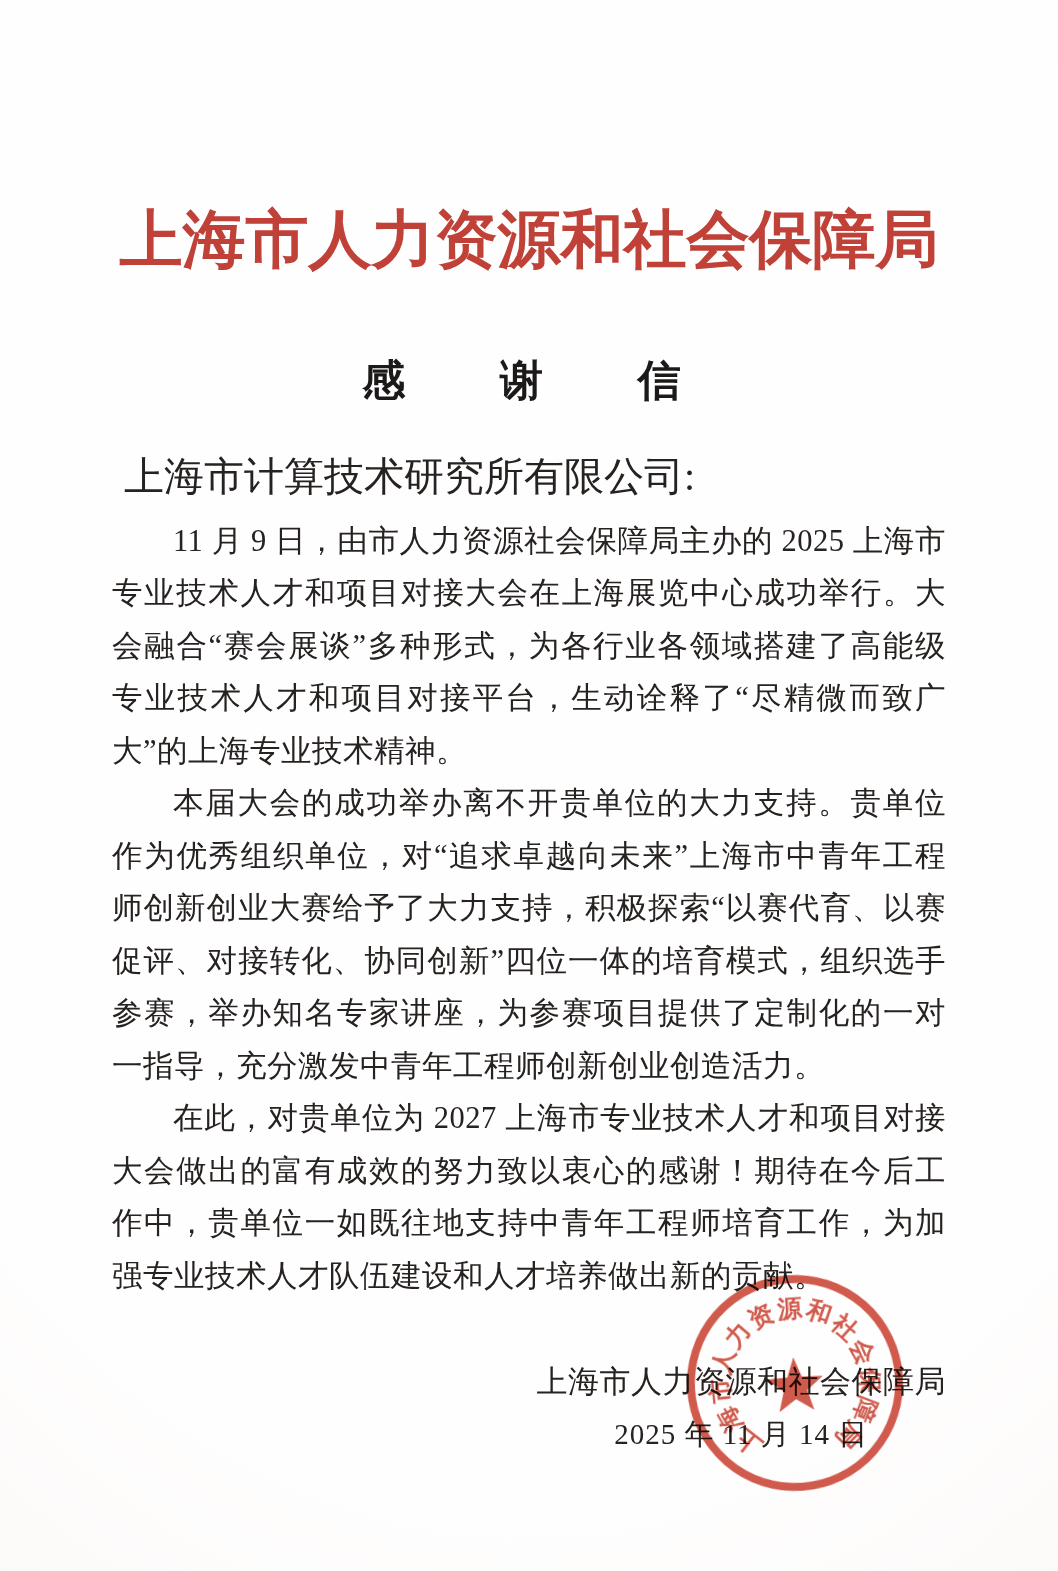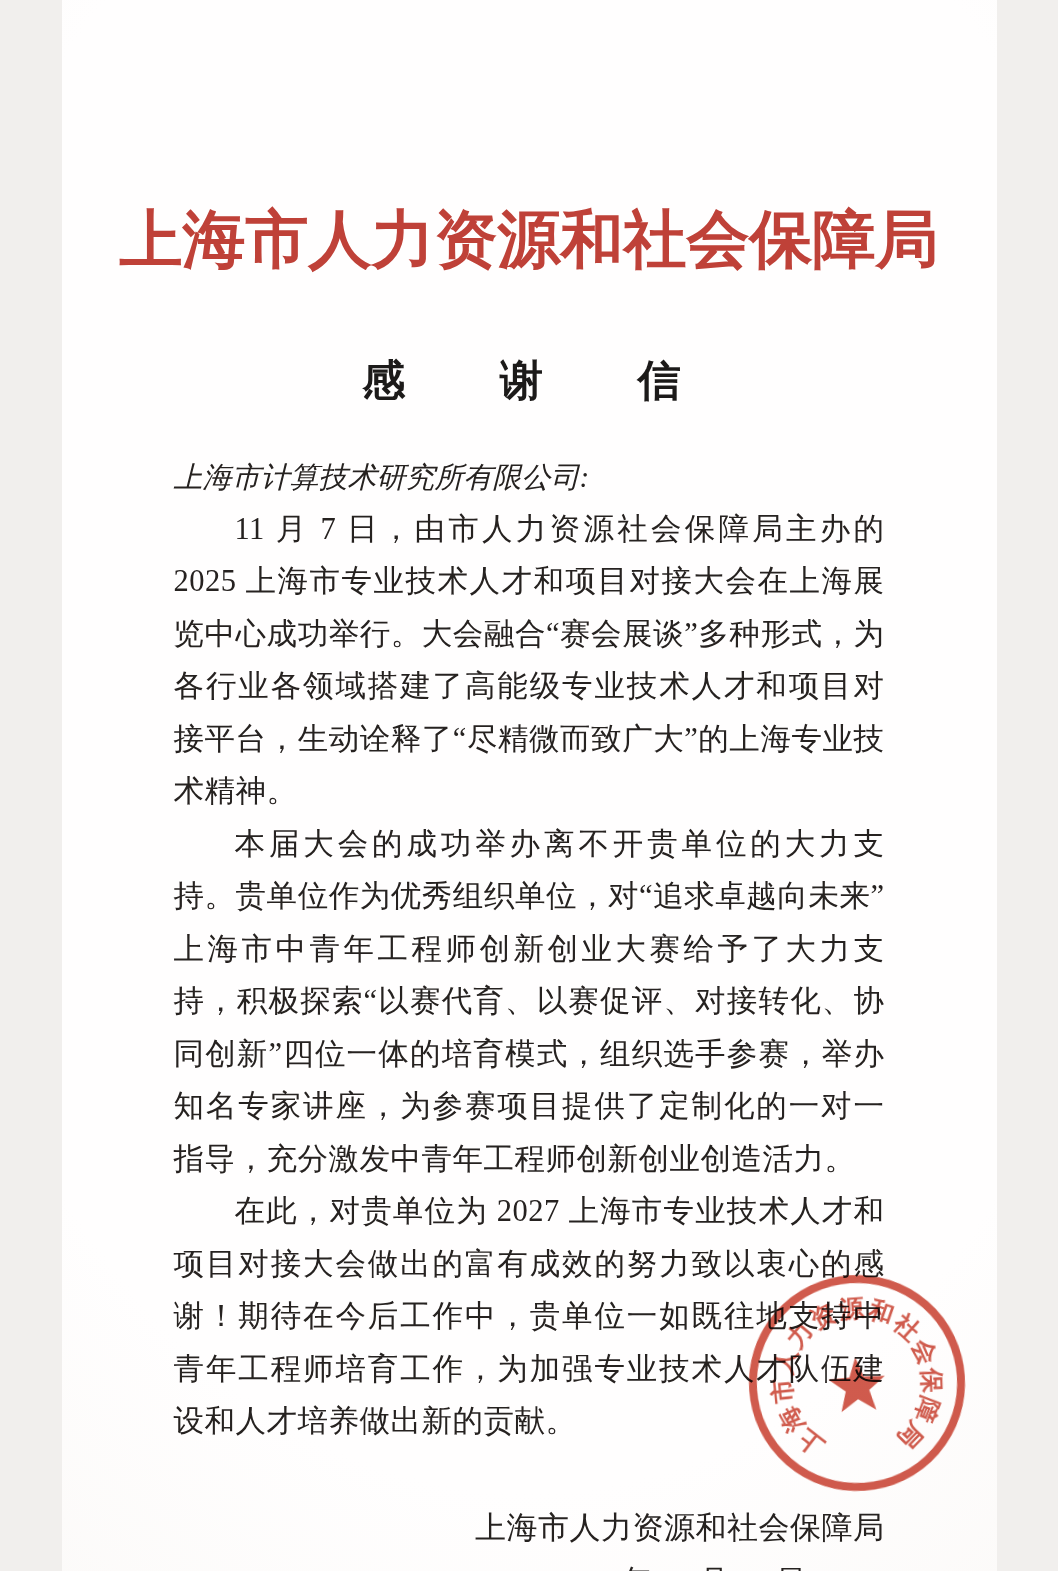--- a/index.html
+++ b/index.html
@@ -3,21 +3,21 @@
 <meta charset="utf-8">
 <style>
   html,body{margin:0;padding:0;}
   body{
     width:1058px;height:1571px;
     background:#f1efed;
     font-family:"Liberation Serif","DejaVu Serif",serif;
   }
   .page{
     position:relative;
-    width:935px;height:1571px;
+    width:1058px;height:1571px;
     margin:0 auto;
     background:radial-gradient(ellipse 120% 100% at 50% 40%, #fffefe 55%, #faf8f6 85%, #f3f1ee 100%);
     overflow:hidden;
     color:var(--body-black,#262220);
   }
   .org-title{
     margin:0;
     padding-top:206px;
     text-align:center;
     font-size:63px;
@@ -36,24 +36,23 @@
     letter-spacing:42px;
     padding-left:27px; 
     color:#1c1a19;
     line-height:1.1;
   }
   .letter-body{
     padding:0 112px;
     margin-top:46px;
   }
   .recipient{
-    margin:0;
-    font-size:29px;
+    margin:12px;
+    font-size:40px;
     line-height:52px;
-    font-style:italic;
   }
   .para{
     margin:0;
     font-size:30.5px;
     line-height:52.5px;
     text-align:justify;
     text-indent:2em;
     letter-spacing:0.5px;
   }
   .para b{font-weight:normal;}
@@ -104,21 +103,21 @@
 
 <div class="page">
 
   <h1 class="org-title">上海市人力资源和社会保障局</h1>
 
   <h2 class="letter-title">感 谢 信</h2>
 
   <div class="letter-body">
     <p class="recipient">上海市计算技术研究所有限公司:</p>
 
-    <p class="para">11 月 7 日，由市人力资源社会保障局主办的 2025 上海市专业技术人才和项目对接大会在上海展览中心成功举行。大会融合“赛会展谈”多种形式，为各行业各领域搭建了高能级专业技术人才和项目对接平台，生动诠释了“尽精微而致广大”的上海专业技术精神。</p>
+    <p class="para">11 月 9 日，由市人力资源社会保障局主办的 2025 上海市专业技术人才和项目对接大会在上海展览中心成功举行。大会融合“赛会展谈”多种形式，为各行业各领域搭建了高能级专业技术人才和项目对接平台，生动诠释了“尽精微而致广大”的上海专业技术精神。</p>
 
     <p class="para"><span>本届大会的成功举办离不开贵单位的大力支持。贵单位作为优秀组织单位，对“追求卓越向未来”上海市中青年工程师创新创业大赛给予了大力支持，积极探索“以赛代育、以赛促评、对接转化、协同创新”四位一体的培育模式，组织选手参赛，举办知名专家讲座，为参赛项目提供了定制化的一对一指导，</span><b>充分激</b><span>发中青年工程师创新创业创造活力。</span></p>
 
     <p class="para">在此，对贵单位为 2027 上海市专业技术人才和项目对接大会做出的富有成效的努力致以衷心的感谢！期待在今后工作中，贵单位一如既往地支持中青年工程师培育工作，为加强专业技术人才队伍建设和人才培养做出新的贡献。</p>
   </div>
 
   <div class="sign-block">
     <div class="sign-inner">
       <div class="sign-org">上海市人力资源和社会保障局</div>
       <div class="sign-date">2025 年 11 月 14 日</div>

